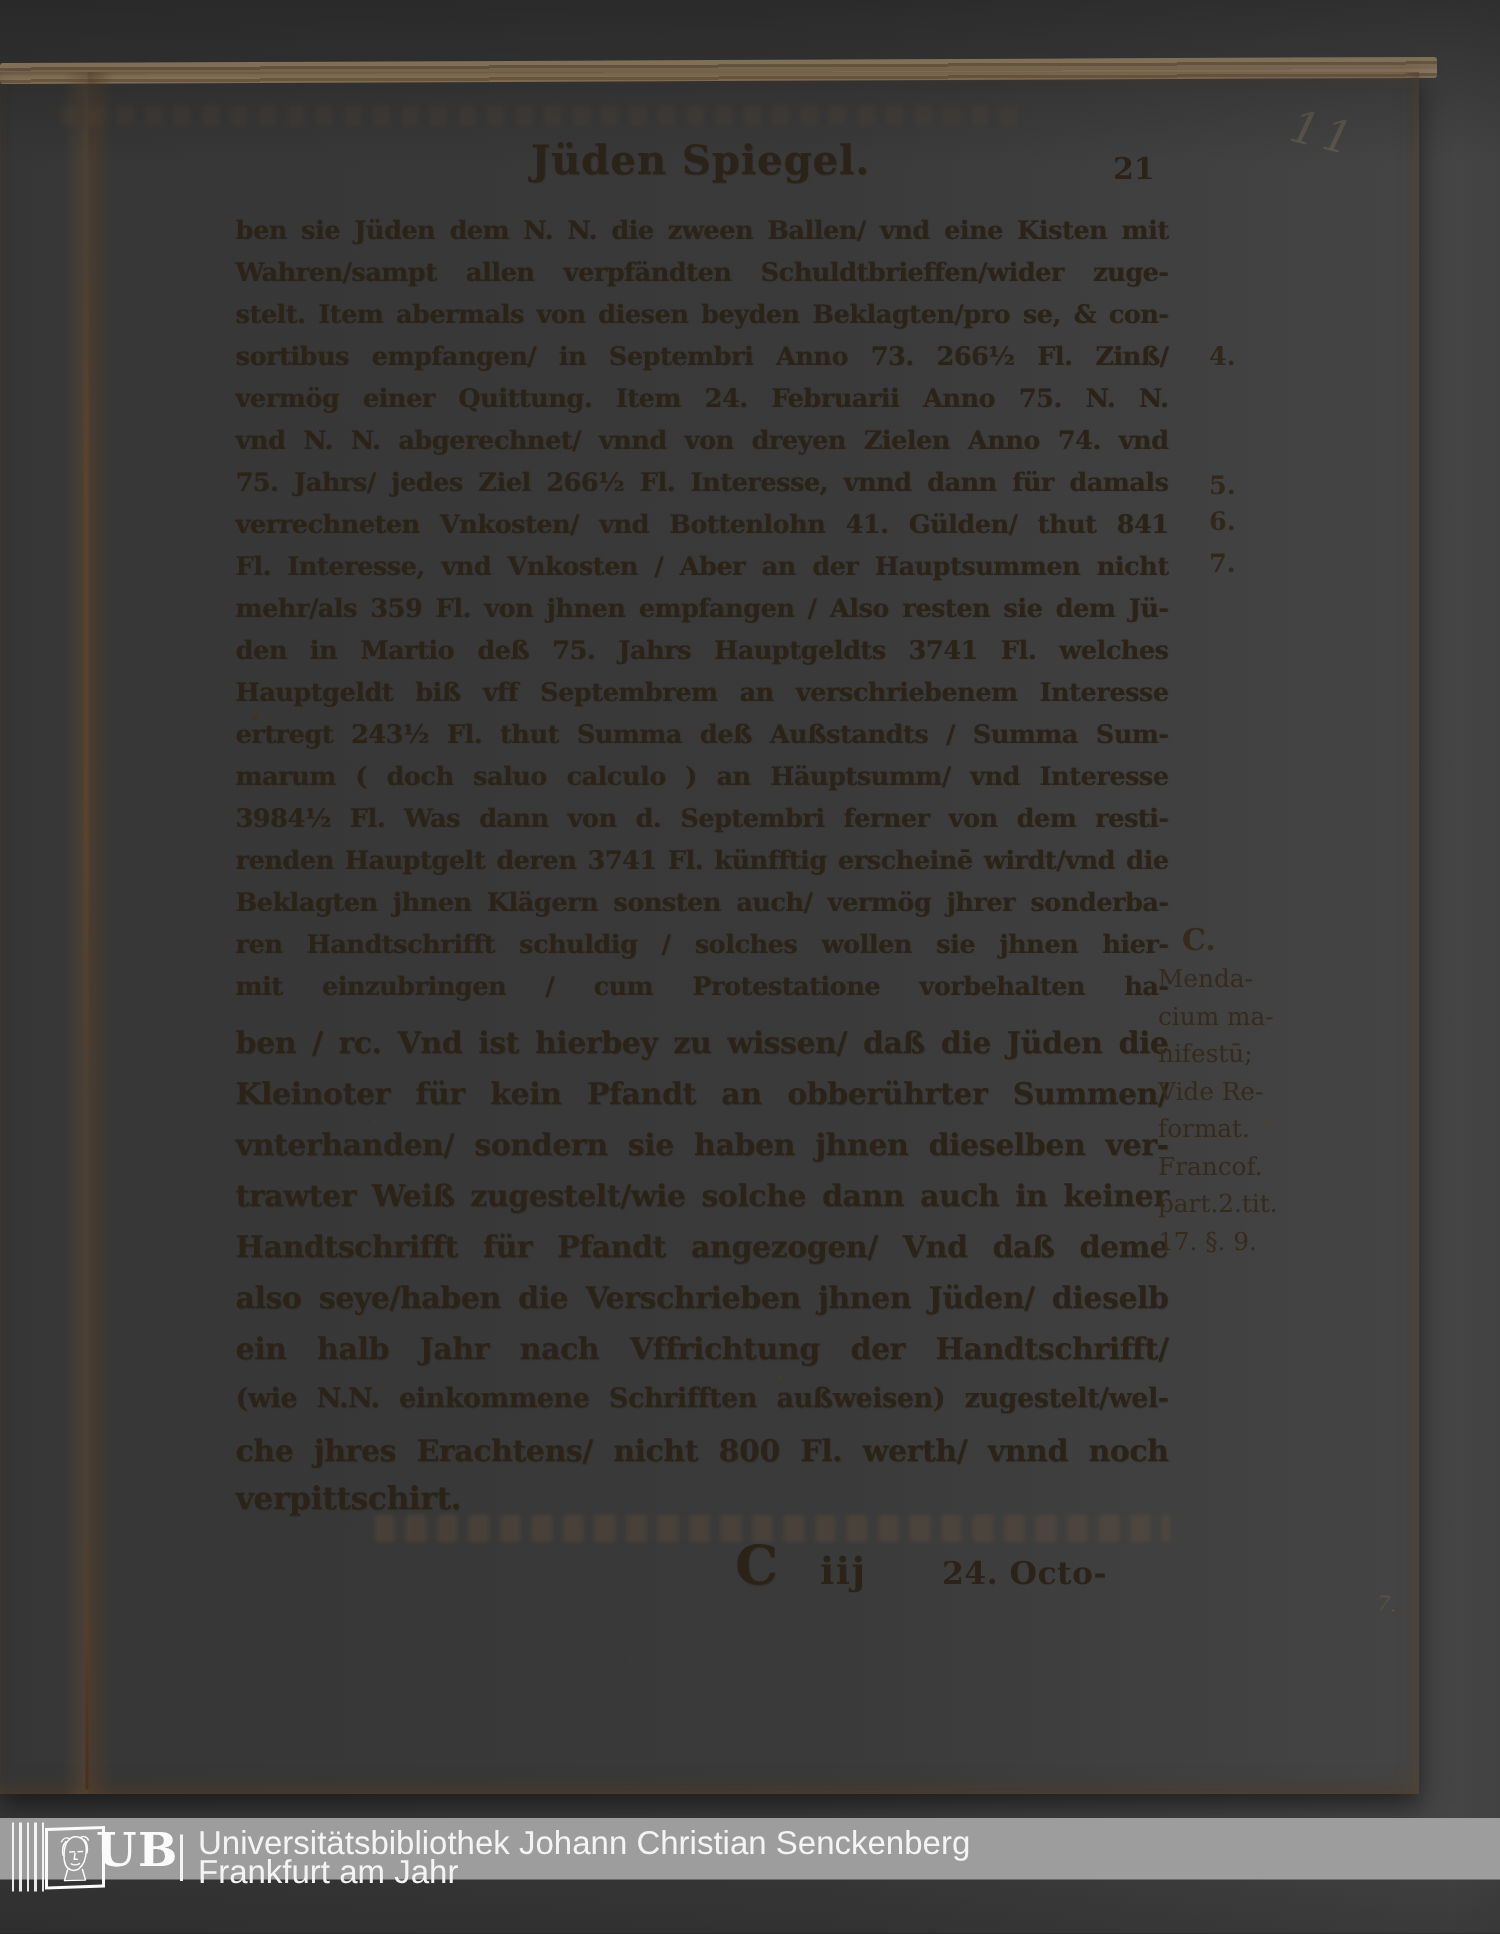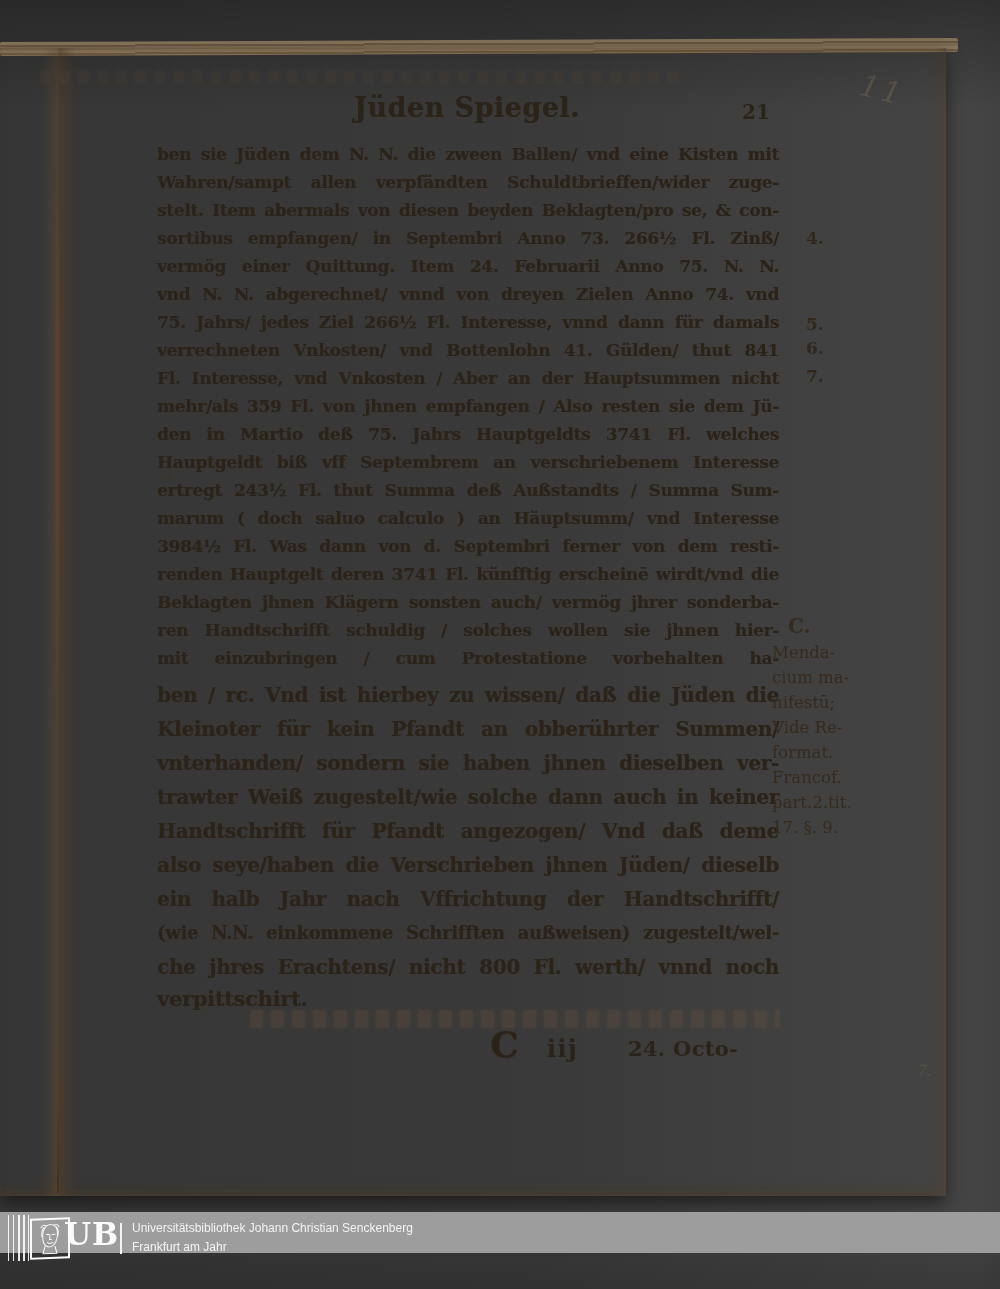--- a/index.html
+++ b/index.html
@@ -107,21 +107,21 @@
   .footer{position:absolute;left:0;top:1168px;width:1000px;height:41px;background:#9d9d9d;z-index:4;margin-top:44px;}
   .hatch{position:absolute;left:8px;top:3px;width:22px;height:46px;opacity:.9;
     background:repeating-linear-gradient(90deg,#fdfdfd 0 1.5px,transparent 1.5px 5px);}
   .portrait-box{position:absolute;left:30px;top:6px;width:36px;height:37px;
     border:2px solid #fbfbfb;transform:skewY(-2deg);}
   .portrait-box svg{display:block;width:100%;height:100%;}
   .ub{position:absolute;left:64px;top:4px;font-family:"DejaVu Serif",serif;
     font-size:31px;font-weight:700;color:#fbfbfb;letter-spacing:1px;}
   .logo-divider{position:absolute;left:120px;top:11px;width:2px;height:31px;background:#f4f4f4;}
   .footer-text{position:absolute;left:132px;top:7px;color:#f4f4f4;
-    font-family:"Liberation Sans","DejaVu Sans",sans-serif;font-size:12px;line-height:19px;font-weight:400;}
+    font-family:"Liberation Sans","DejaVu Sans",sans-serif;font-size:22px;line-height:19px;font-weight:400;}
 </style>
 </head>
 <body>
 
 <div id="stage">
 
   <div class="stack-top"></div>
 
   <div class="page ink">
     <div class="crease"></div>

